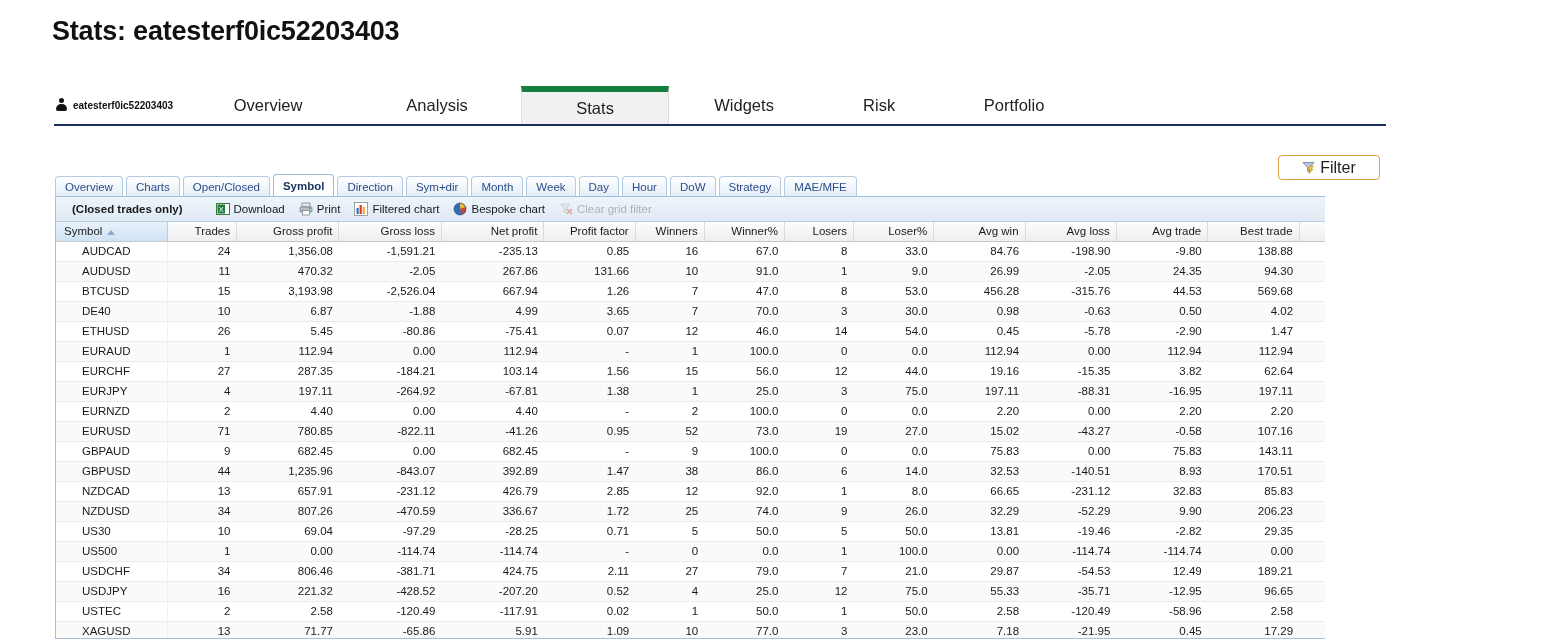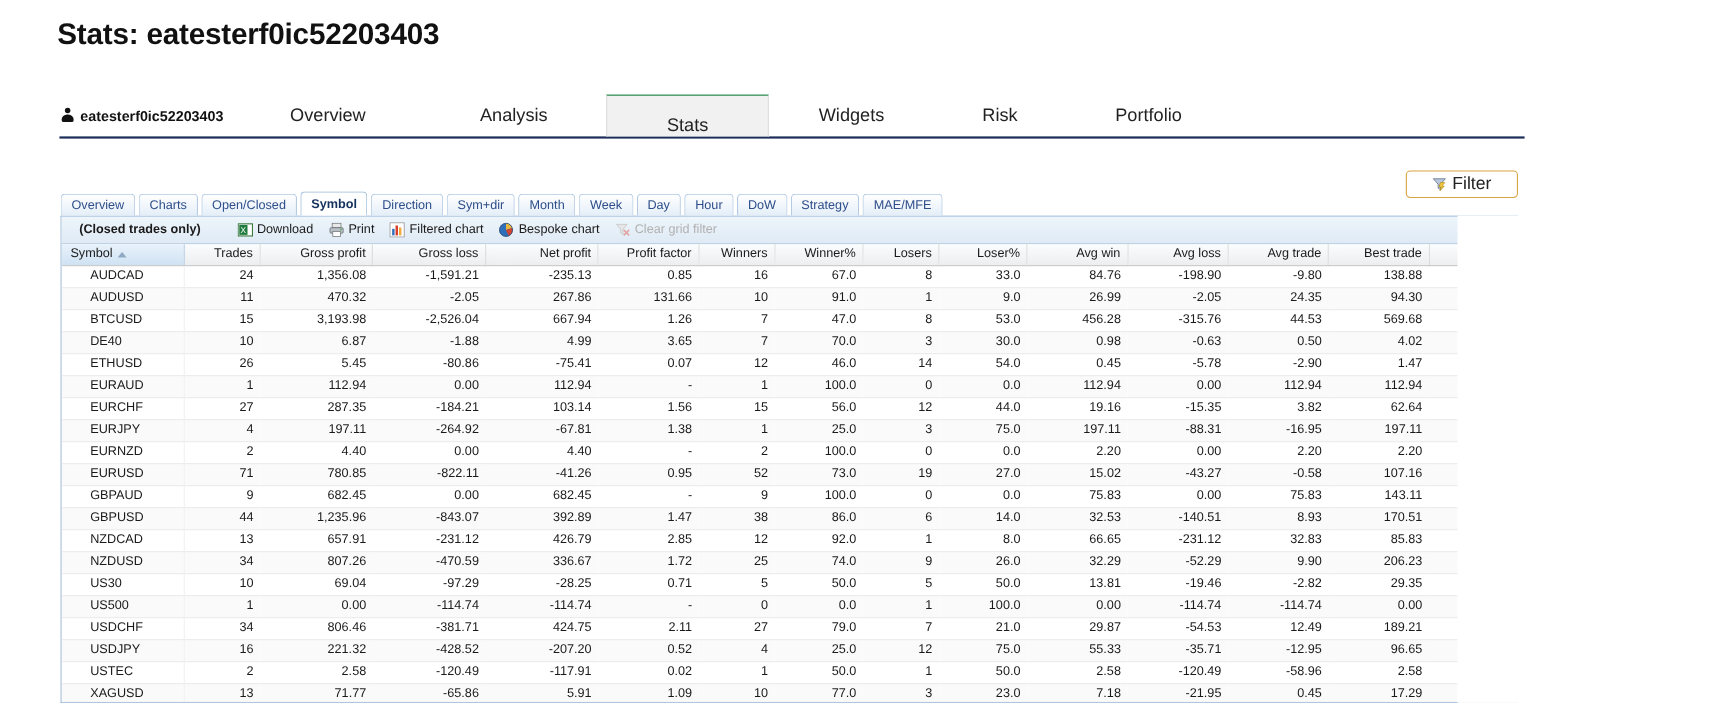--- a/index.html
+++ b/index.html
@@ -41,21 +41,21 @@
   .main-nav-inner {
     display: flex;
     align-items: stretch;
     height: 38px;
   }
   .nav-user {
     display: flex;
     align-items: center;
     gap: 6px;
     padding: 0 10px 0 2px;
-    font-size: 13px;
+    font-size: 10px;
     font-weight: bold;
     color: #111;
     white-space: nowrap;
     justify-content: center;
   }
   .nav-user .person-icon {
     width: 11px;
     height: 14px;
     position: relative;
     display: inline-block;
@@ -83,22 +83,21 @@
     font-size: 16.5px;
     color: #222;
     white-space: nowrap;
     box-sizing: border-box;
     cursor: pointer;
   }
   .nav-tab.active {
     background: #f1f1f1;
     border-left: 1px solid #dddddd;
     border-right: 1px solid #dddddd;
-    border-top: 1px solid #15803d;
-    align-items: flex-end;
+    border-top: 6px solid #15803d;
   }
 
   
   .filter-btn {
     position: absolute;
     right: 184px;
     top: 155px;
     width: 102px;
     height: 25px;
     border: 1px solid #d9a441;

